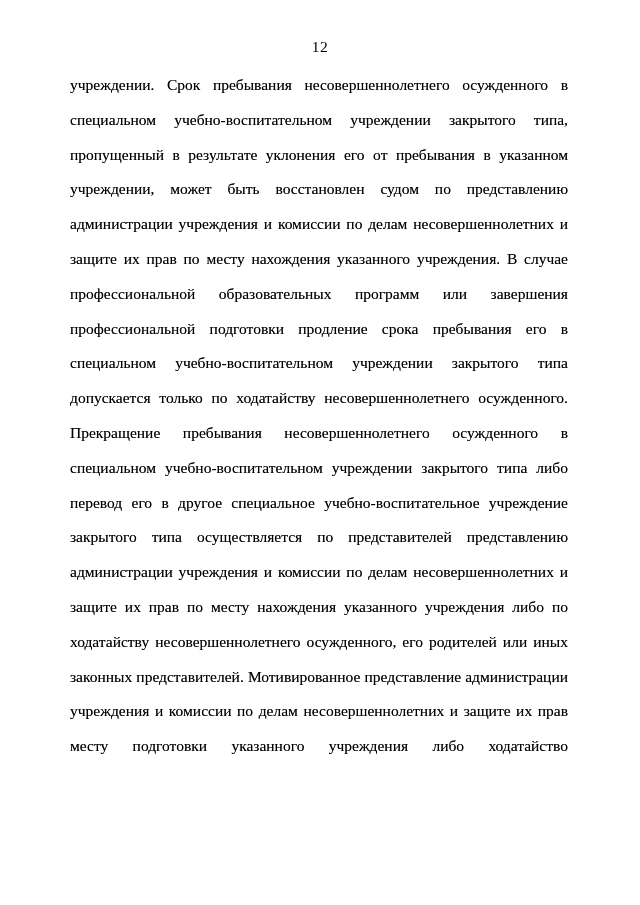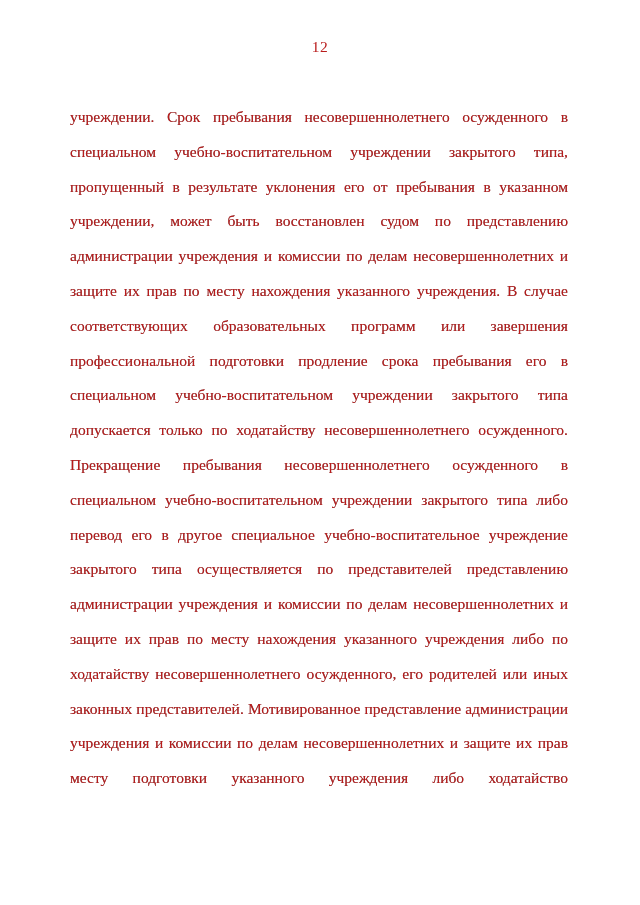--- a/index.html
+++ b/index.html
@@ -24,46 +24,45 @@
     text-align: center;
     font-size: 15.5px;
     line-height: 20px;
     letter-spacing: 0.5px;
   }
   .doc-body {
     position: absolute;
     top: 68px;
     left: 70px;
     width: 498px;
-    margin-top: 32px;
   }
   .line {
     font-size: 15.5px;
     line-height: 34.8px;
     height: 34.8px;
     overflow: hidden;
     text-align: justify;
     text-align-last: justify;
     white-space: normal;
     text-shadow: 0 0 0.4px rgba(20, 20, 20, 0.55);
   }
 </style>
 </head>
 <body>
 
-<div class="sheet" style="background: rgb(255, 255, 255); color: #b91c1c;">
+<div class="sheet" style="background: rgb(255, 255, 255); color: #000000;">
   <div class="page-number">12</div>
   <div class="doc-body">
       <div class="line">учреждении. Срок пребывания несовершеннолетнего осужденного в</div>
       <div class="line">специальном учебно-воспитательном учреждении закрытого типа,</div>
       <div class="line">пропущенный в результате уклонения его от пребывания в указанном</div>
       <div class="line">учреждении, может быть восстановлен судом по представлению</div>
       <div class="line">администрации учреждения и комиссии по делам несовершеннолетних и</div>
       <div class="line">защите их прав по месту нахождения указанного учреждения. В случае</div>
-      <div class="line">соответствующих образовательных программ или завершения</div>
+      <div class="line">профессиональной образовательных программ или завершения</div>
       <div class="line">профессиональной подготовки продление срока пребывания его в</div>
       <div class="line">специальном учебно-воспитательном учреждении закрытого типа</div>
       <div class="line">допускается только по ходатайству несовершеннолетнего осужденного.</div>
       <div class="line">Прекращение пребывания несовершеннолетнего осужденного в</div>
       <div class="line">специальном учебно-воспитательном учреждении закрытого типа либо</div>
       <div class="line">перевод его в другое специальное учебно-воспитательное учреждение</div>
       <div class="line">закрытого типа осуществляется по представителей представлению</div>
       <div class="line">администрации учреждения и комиссии по делам несовершеннолетних и</div>
       <div class="line">защите их прав по месту нахождения указанного учреждения либо по</div>
       <div class="line">ходатайству несовершеннолетнего осужденного, его родителей или иных</div>

